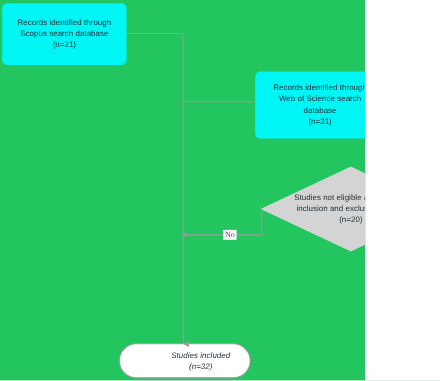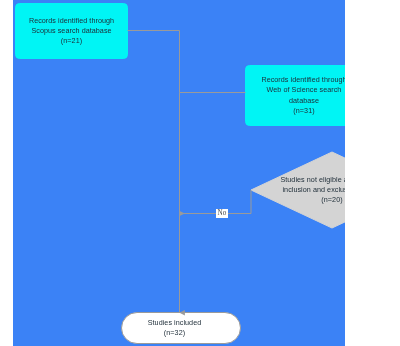--- a/index.html
+++ b/index.html
@@ -4,24 +4,23 @@
 <style>
   html, body {
     margin: 0;
     padding: 0;
     background: #ffffff;
   }
   #canvas {
     position: relative;
     width: 332px;
     height: 346px;
-    background: #3b82f6;
+    background: #22c55e;
     font-family: "Liberation Sans", sans-serif;
     overflow: hidden;
-    margin-left: 13px;
   }
   #flow-svg {
     position: absolute;
     left: 0;
     top: 0;
     width: 400px;
     height: 346px;
   }
   .node-label {
     position: absolute;
@@ -89,21 +88,21 @@
 
   <div class="node-label" style="left:232.5px; top:65.5px; width:117px; height:60px;">Records identified through
 Web of Science search
 database
 (n=31)</div>
 
   <div class="node-label" style="left:242px; top:163px; width:154px; height:54px;">Studies not eligible according to
 inclusion and exclusion criteria
 (n=20)</div>
 
-  <div class="node-label" style="left:102px; top:312.5px; width:119px; height:31px;">Studies included
+  <div class="node-label" style="left:123px; top:312.5px; width:119px; height:31px;font-style:italic;">Studies included
 (n=32)</div>
 
   <div class="edge-label" style="left:203px; top:209px;font-family:Liberation Serif, serif;">No</div>
 
   <div class="hit" style="left:2.5px; top:3.5px; width:112px; height:55px;"></div>
   <div class="hit" style="left:232.5px; top:65.5px; width:117px; height:60px;"></div>
   <div class="hit" style="left:238px; top:152px; width:162px; height:76px;"></div>
   <div class="hit" style="left:108.5px; top:312.5px; width:119px; height:31px;"></div>
 
 </div>

